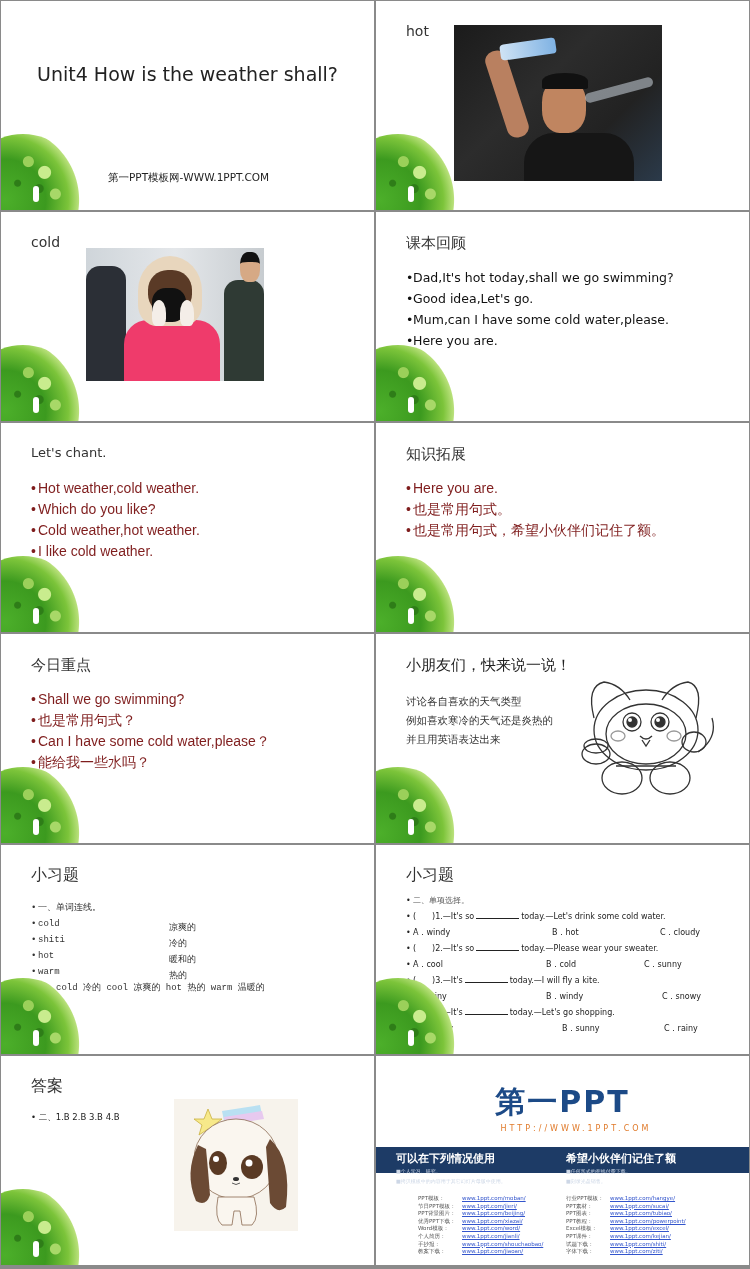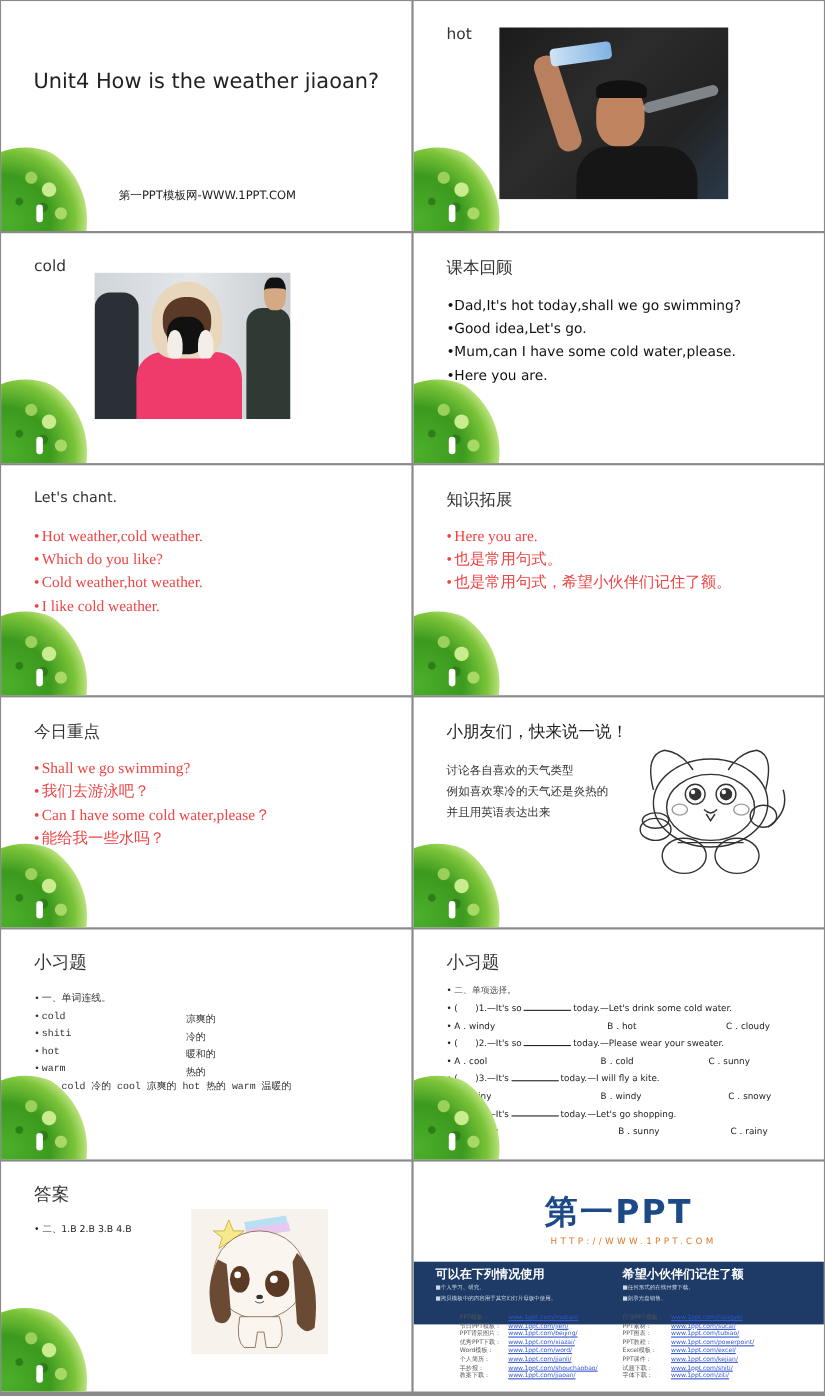--- a/index.html
+++ b/index.html
@@ -27,21 +27,21 @@
   }
   .globe::after {
     content: ""; position: absolute; left: 70px; top: 52px; width: 6px; height: 16px; background: #fff; border-radius: 3px;
   }
   .s-title { position: absolute; left: 30px; top: 22px; font-size: 15px; color: #333; }
   .s-title.cn { font-family: "DejaVu Serif", serif; font-size: 15px; }
   .bullets { position: absolute; left: 30px; list-style: none; }
   .bullets li { position: relative; padding-left: 7px; white-space: nowrap; }
   .bullets li::before { content: "•"; position: absolute; left: 0; }
   .sans li { font-family: "DejaVu Sans", sans-serif; font-size: 12.5px; line-height: 21px; color: #111; }
-  .serif li { font-family: Liberation Serif, serif; font-size: 14px; line-height: 21px; color: #ef4444; }
+  .serif li { font-family: Liberation Sans, sans-serif; font-size: 14px; line-height: 21px; color: #7f1d1d; }
   .mono li { font-family: "Liberation Mono", "DejaVu Sans Mono", monospace; font-size: 9px; line-height: 16px; color: #333; }
 
   
   .cover-title { position: absolute; left: 0; right: 0; top: 62px; text-align: center; font-size: 19px; color: #222; }
   .cover-sub { position: absolute; left: 107px; top: 170px; font-size: 10.5px; color: #222; }
 
   
   .photo { position: absolute; overflow: hidden; }
   .photo-hot { left: 78px; top: 24px; width: 208px; height: 156px; background: linear-gradient(135deg, #1b1b1b, #2c2c2c 40%, #222 70%, #2b3a4a); }
   .photo-hot .arm { position: absolute; left: 42px; top: 24px; width: 22px; height: 90px; background: #b98060; transform: rotate(-18deg); border-radius: 10px; }
@@ -78,35 +78,35 @@
   .quiz .head { font-family: "DejaVu Serif", serif; color: #555; }
 
   
   .answers { position: absolute; left: 30px; top: 56px; font-size: 8.5px; color: #222; }
   .dog { position: absolute; left: 173px; top: 43px; width: 124px; height: 132px; background: #f7f3ec; }
 
   
   .brand { position: absolute; left: 0; right: 0; top: 26px; text-align: center; }
   .brand-logo { font-family: "DejaVu Sans", sans-serif; font-weight: bold; font-size: 30px; color: #1c4a87; letter-spacing: 2px; }
   .brand-url { display: block; font-family: "DejaVu Sans", sans-serif; font-size: 8px; letter-spacing: 3px; color: #e07a2a; margin-top: 1px; padding-left: 27px; }
-  .band { position: absolute; left: 0; right: 0; top: 91px; height: 57px; background: #1d3b66; color: #fff; }
+  .band { position: absolute; left: 0; right: 0; top: 91px; height: 26px; background: #1d3b66; color: #fff; }
   .band-col { position: absolute; top: 4px; }
   .band-col h4 { font-family: "DejaVu Sans", sans-serif; font-size: 11px; font-weight: bold; }
   .band-col p { font-size: 5px; line-height: 10px; color: #cdd7e6; white-space: nowrap; }
   .links { position: absolute; top: 139px; font-size: 5.5px; line-height: 7.6px; color: #555; }
   .links a { color: #3355cc; text-decoration: underline; }
   .links .lab { display: inline-block; width: 44px; }
 </style>
 </head>
 <body>
 
 <div class="grid">
 
   <div class="slide">
-    <div class="cover-title">Unit4  How is the weather jiaoan?</div>
+    <div class="cover-title">Unit4  How is the weather shall?</div>
     <div class="cover-sub">第一PPT模板网-WWW.1PPT.COM</div>
     <div class="globe"></div>
   </div>
 
   <div class="slide">
     <div class="s-title" style="top:22px;font-size:14px;">hot</div>
     <div class="photo photo-hot">
       <div class="arm"></div>
         <div class="shirt"></div>
         <div class="head"></div>
@@ -162,21 +162,21 @@
       <li>也是常用句式。</li>
       <li>也是常用句式，希望小伙伴们记住了额。</li>
     </ul>
     <div class="globe"></div>
   </div>
 
   <div class="slide">
     <div class="s-title cn">今日重点</div>
     <ul class="bullets serif" style="top:55px;">
       <li>Shall we go swimming?</li>
-      <li>我们去游泳吧？</li>
+      <li>也是常用句式？</li>
       <li>Can I have some cold water,please？</li>
       <li>能给我一些水吗？</li>
     </ul>
     <div class="globe"></div>
   </div>
 
   <div class="slide">
     <div class="fun-title">小朋友们，快来说一说！</div>
     <div class="discuss">
       <div>讨论各自喜欢的天气类型</div>

